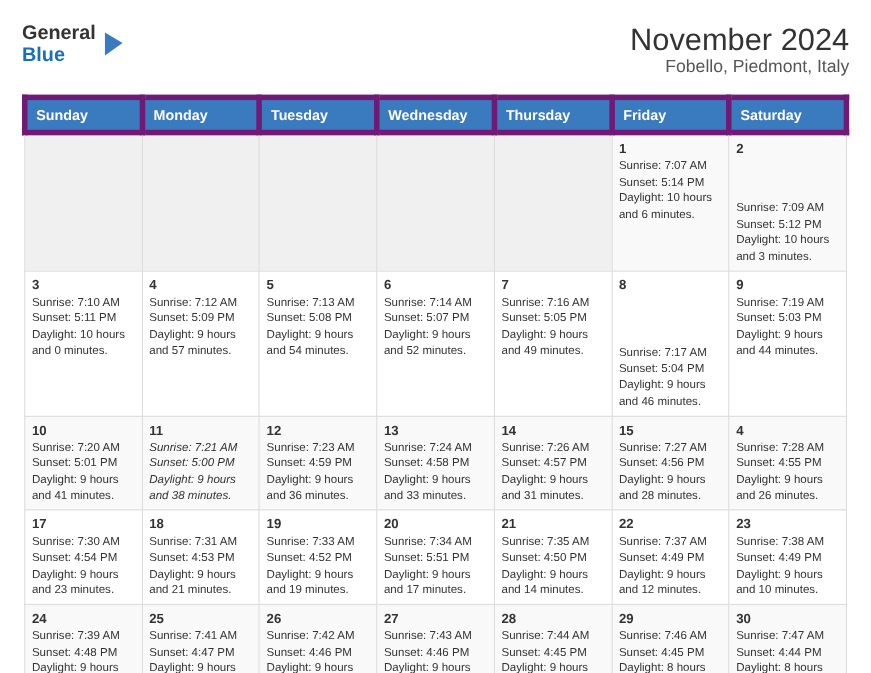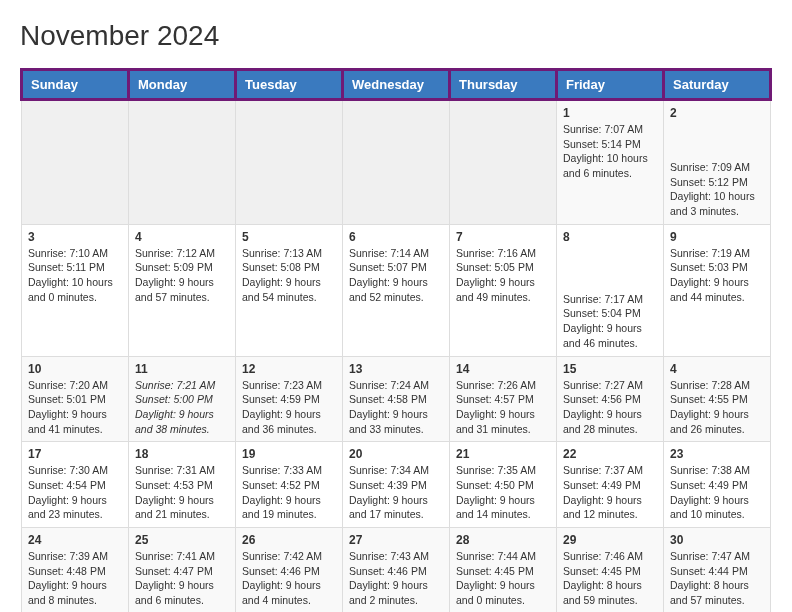--- a/index.html
+++ b/index.html
@@ -46,21 +46,21 @@
       width: 100%;
       border-collapse: collapse;
     }
     thead tr th {
       background-color: #3a7abf;
       color: white;
       padding: 6px 8px;
       font-size: 13px;
       font-weight: bold;
       text-align: left;
-      border: 3px solid #701a75;
+      border: 5px solid #701a75;
     }
     tbody tr td {
       vertical-align: top;
       padding: 5px 6px;
       font-size: 11px;
       color: #333;
       border: 1px solid #ddd;
       width: 107px;
       height: 80px;
       background: #fff;
@@ -83,22 +83,36 @@
     .day-info {
       font-size: 10.5px;
       line-height: 1.4;
       color: #333;
     }
   </style>
 </head>
 <body>
 
 <div class="header">
+  <div class="logo">
+    <div>
+      <div style="display:flex;align-items:center;">
+        <span class="logo-text">
+          <span class="logo-general">General</span><br>
+          <span class="logo-blue">Blue</span>
+        </span>
+        <svg class="logo-icon" viewBox="0 0 30 30" fill="none">
+          <polygon points="8,28 28,14 8,2" fill="#3a7abf"></polygon>
+        </svg>
+      </div>
+    </div>
+  </div>
   <div class="title-block">
     <div class="month-title">November 2024</div>
+    <div class="subtitle">Fobello, Piedmont, Italy</div>
   </div>
 </div>
 
 <table>
   <thead>
     <tr id="header-row">
         <th>Sunday</th>
         <th>Monday</th>
         <th>Tuesday</th>
         <th>Wednesday</th>
@@ -249,21 +263,21 @@
         <td>
           <span class="day-num">19</span>
           <div class="day-info" style="white-space: pre-line;">Sunrise: 7:33 AM
 Sunset: 4:52 PM
 Daylight: 9 hours
 and 19 minutes.</div>
         </td>
         <td>
           <span class="day-num">20</span>
           <div class="day-info" style="white-space: pre-line;">Sunrise: 7:34 AM
-Sunset: 4:39 PM
+Sunset: 5:51 PM
 Daylight: 9 hours
 and 17 minutes.</div>
         </td>
         <td>
           <span class="day-num">21</span>
           <div class="day-info" style="white-space: pre-line;">Sunrise: 7:35 AM
 Sunset: 4:50 PM
 Daylight: 9 hours
 and 14 minutes.</div>
         </td>

